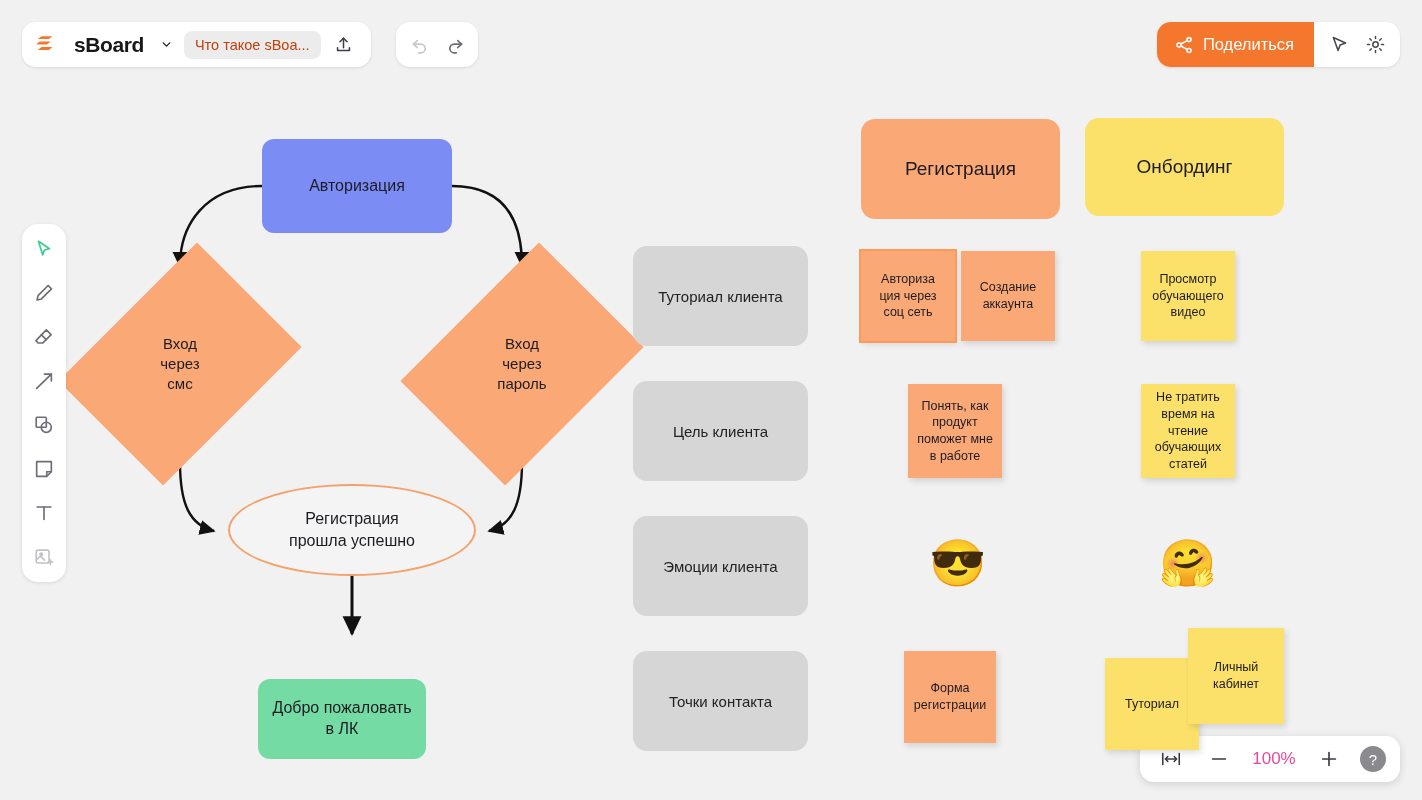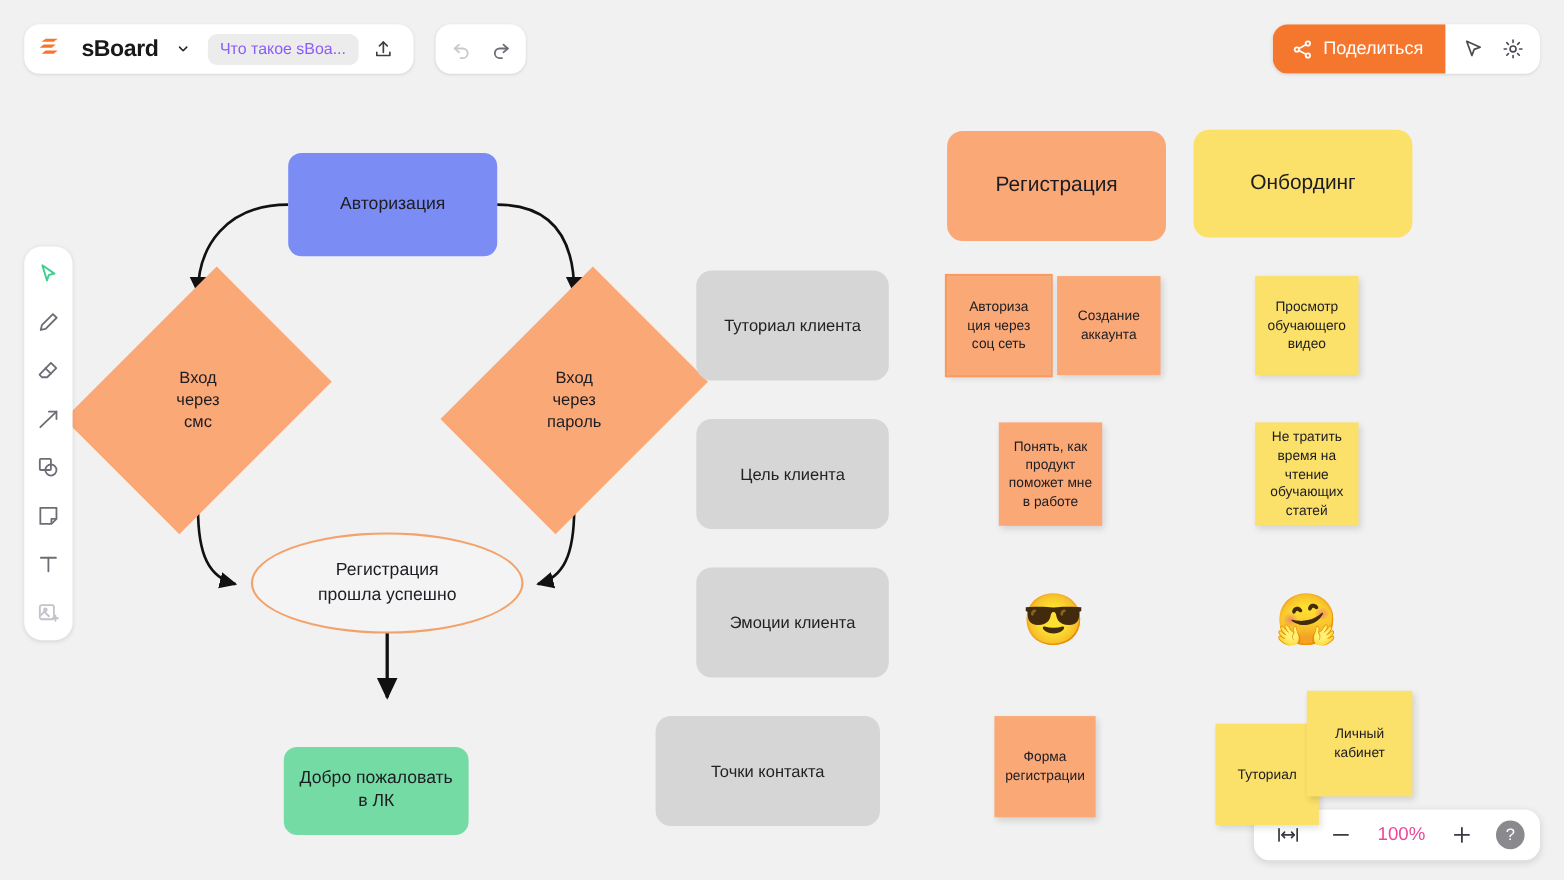--- a/index.html
+++ b/index.html
@@ -44,22 +44,22 @@
   .note.selected { outline: 2px solid #fb9a5c; outline-offset: 0; }
 
   .emoji { position: absolute; font-size: 46px; line-height: 1; }
 
   
   .hdr-group { position: absolute; display: flex; align-items: center;
                background: #fff; border-radius: 14px; box-shadow: 0 1px 3px rgba(0,0,0,.10); }
   #hdr-left { left: 22px; top: 22px; height: 45px; padding: 0 10px 0 14px; gap: 6px; }
   .logo-wrap { display: flex; align-items: center; gap: 16px; }
   .logo-name { font-size: 21px; font-weight: bold; color: #18181b; letter-spacing: -.4px; }
-  .title-chip { margin-left: 10px; background: #ececed; border-radius: 8px; padding: 6px 11px;
-                font-size: 14.5px; color: #8b5cf6; white-space: nowrap; }
+  .title-chip { margin-left: 5px; background: #ececed; border-radius: 8px; padding: 6px 11px;
+                font-size: 14.5px; color: #c2410c; white-space: nowrap; }
   .icon-btn { width: 34px; height: 34px; display: flex; align-items: center; justify-content: center;
               border-radius: 8px; cursor: pointer; }
   #hdr-undo { left: 396px; top: 22px; height: 45px; padding: 0 6px; gap: 2px; }
   #hdr-right { right: 22px; top: 22px; height: 45px; padding: 0; overflow: hidden; justify-content: center; }
   .share-btn { display: flex; align-items: center; gap: 9px; background: #f5772e; color: #fff;
                height: 45px; padding: 0 20px 0 17px; font-size: 16.5px; cursor: pointer; }
   .hdr-right-icons { display: flex; align-items: center; padding: 0 8px; gap: 2px; }
 
   
   #toolbar { position: absolute; left: 22px; top: 224px; width: 44px;
@@ -130,21 +130,21 @@
 
     <div class="lane" style="left:633px;top:246px;width:175px;height:100px;">
       <span>Туториал клиента</span>
     </div>
     <div class="lane" style="left:633px;top:381px;width:175px;height:100px;">
       <span>Цель клиента</span>
     </div>
     <div class="lane" style="left:633px;top:516px;width:175px;height:100px;">
       <span>Эмоции клиента</span>
     </div>
-    <div class="lane" style="left:596px;top:651px;width:204px;height:100px;">
+    <div class="lane" style="left:633px;top:651px;width:175px;height:100px;">
       <span>Точки контакта</span>
     </div>
 
     <div class="colhead ch-orange" style="left:861px;top:119px;width:199px;height:100px;">
       <span>Регистрация</span>
     </div>
     <div class="colhead ch-yellow" style="left:1085px;top:118px;width:199px;height:98px;">
       <span>Онбординг</span>
     </div>
 

